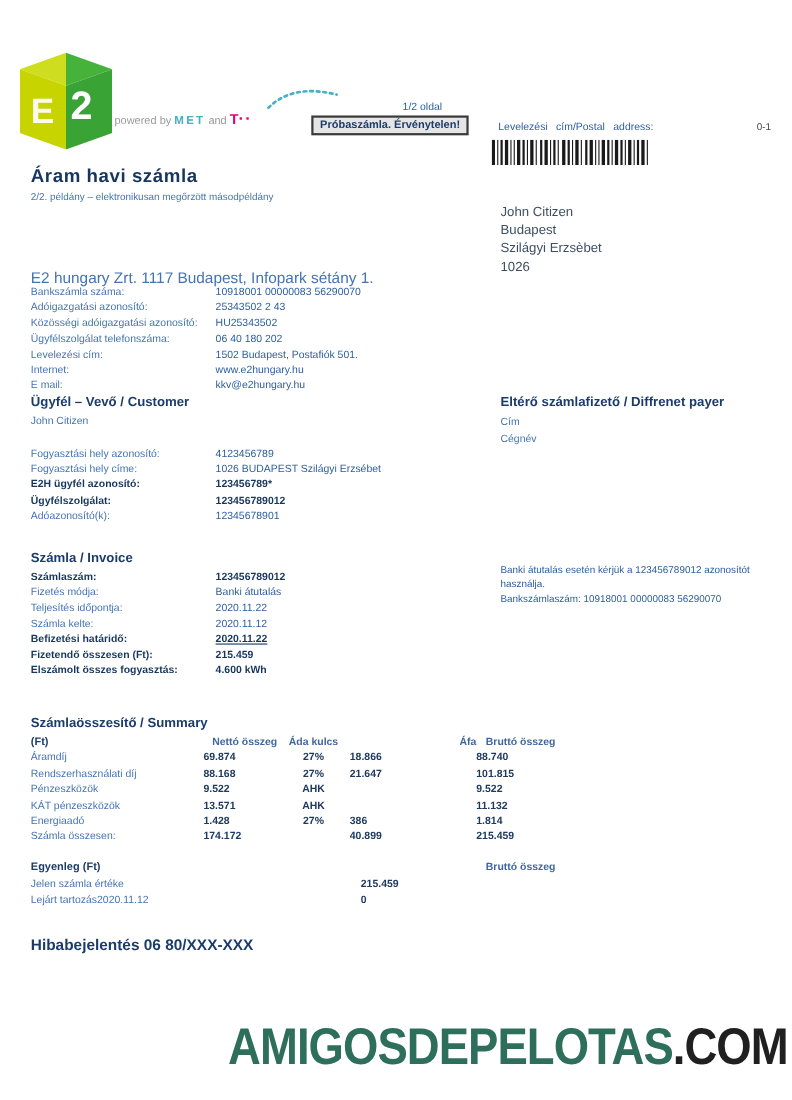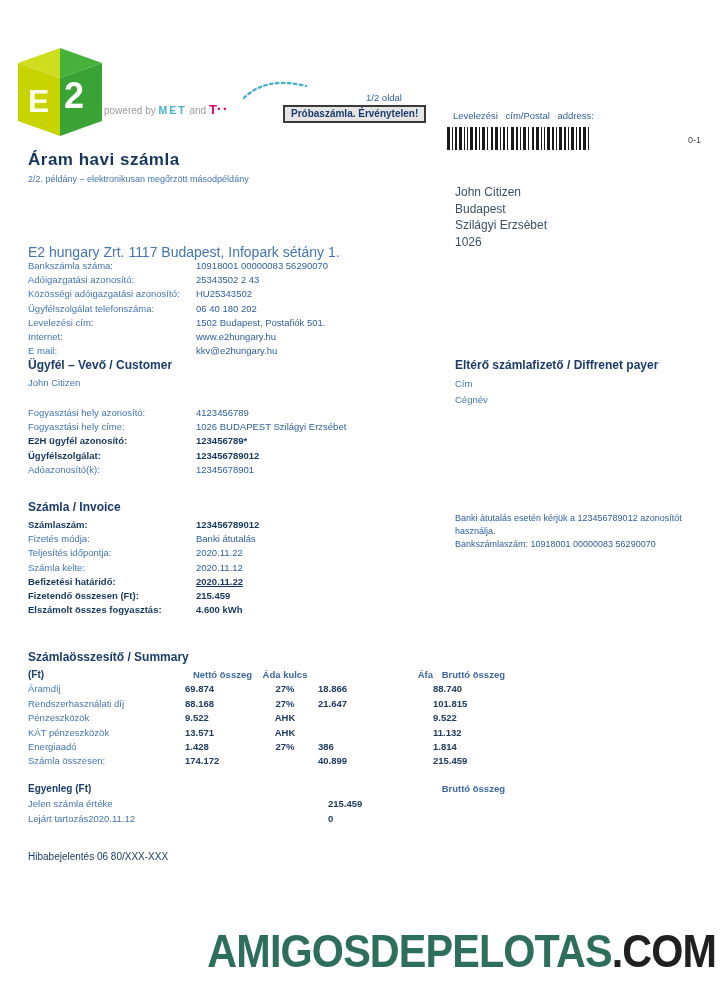--- a/index.html
+++ b/index.html
@@ -11,21 +11,21 @@
   .logo-block { position:absolute; left:18px; top:48px; }
   .powered-line { position:absolute; left:104px; top:100px; width:210px; height:24px; font-size:10px; color:#9a9a9a; white-space:nowrap; }
   .powered-line .met { color:#45b0c6; font-weight:bold; letter-spacing:2px; font-size:10.5px; }
   .powered-line .tel { color:#e20074; font-weight:bold; font-size:13px; }
   .powered-line .tdots { color:#e20074; font-weight:bold; font-size:15px; letter-spacing:1px; }
   .swoosh { position:absolute; left:240px; top:80px; }
   .page-indicator { position:absolute; left:318px; top:92px; font-size:9.5px; color:#2d5e9e;margin-left:48px; }
   .draft-box { position:absolute; left:283px; top:105px; border:2px solid #3a3a3a; padding:1px 6px 2px 6px;
                font-size:10px; font-weight:bold; color:#1b3c6b; background:#e5e5e5; }
   .postal-label { position:absolute; left:453px; top:110px; font-size:9.5px; color:#2d5e9e; word-spacing:5px; }
-  .page-code { position:absolute; left:688px; top:110px; font-size:9px; color:#444;margin-top:25px; }
+  .page-code { position:absolute; left:688px; top:110px; font-size:9px; color:#444; }
   .barcode { position:absolute; left:447px; top:127px; }
   
   .title { position:absolute; left:28px; top:150px; font-size:17px; font-weight:bold; color:#17365d; letter-spacing:0.5px; }
   .subtitle { position:absolute; left:28px; top:174px; font-size:9px; color:#4474b4; }
   
   .sec-heading { font-size:12px; font-weight:bold; color:#1b3c6b; margin:0 0 4px 0; white-space:nowrap; }
   .row { display:flex; font-size:9.5px; line-height:14.2px; white-space:nowrap; }
   .lbl { width:168px; color:#4474b4; flex:none; }
   .val { color:#2d5e9e; }
   .b { font-weight:bold; color:#17365d; }
@@ -46,21 +46,21 @@
   .sum-head { font-weight:bold; color:#3f66a0; }
   .sum-ft { font-weight:bold; color:#1b3c6b; font-size:10px; }
   .c-lbl { color:#4474b4; text-align:left; }
   .c-num { color:#1f3a60; font-weight:600; }
   .c-rate { color:#1f3a60; font-weight:600; text-align:center; }
   .ta-r { text-align:right; } .ta-c { text-align:center; }
   
   .balance { position:absolute; left:28px; top:781px; width:477px; }
   .bal-grid { display:grid; grid-template-columns:300px 177px; font-size:9.5px; }
   .bal-grid > div { line-height:15px; }
-  .error-line { position:absolute; left:28px; top:851px; font-size:10px; font-weight:normal; color:#1b3c6b; }
+  .error-line { position:absolute; left:28px; top:851px; font-size:14px; font-weight:bold; color:#1b3c6b; }
   
   .watermark { position:absolute; right:4px; bottom:22px; font-size:47px; font-weight:bold;
                letter-spacing:-1px; transform:scaleX(0.88); transform-origin:100% 50%; white-space:nowrap; }
   .wm-name { color:#2e6f5b; }
   .wm-tld { color:#202020; }
 </style>
 </head>
 <body>
 
 <div class="page">

